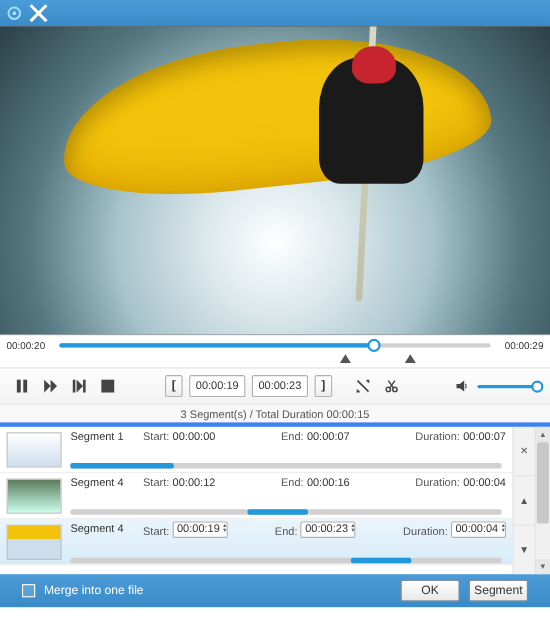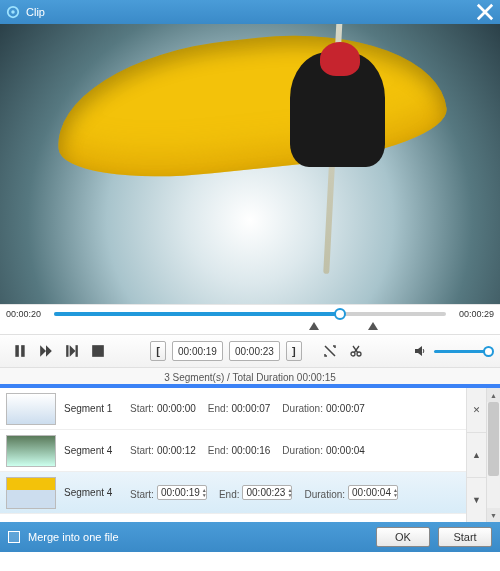--- a/index.html
+++ b/index.html
@@ -35,53 +35,52 @@
 .vol-thumb{position:absolute;right:-4px;top:-4px;width:11px;height:11px;background:#fff;border:2px solid #2199db;border-radius:50%}
 .seg-info{height:20px;text-align:center;font-size:10px;color:#555;line-height:20px;background:#f8f8f8;border-bottom:4px solid #3b82f6}
 .segments{height:134px;overflow:hidden;display:flex}
 .seg-list{flex:1}
 .seg{height:42px;display:flex;align-items:center;padding:3px 6px;gap:8px;border-bottom:1px solid #eee;font-size:10px;color:#333}
 .seg.selected{background:linear-gradient(#eaf4fb,#d8ecf8)}
 .seg-thumb{width:50px;height:32px;background:linear-gradient(#88aacc,#cceeff);border:1px solid #bbb;flex-shrink:0}
 .seg-thumb.t1{background:linear-gradient(#fff,#cde)}
 .seg-thumb.t2{background:linear-gradient(#5a7a5a,#cfe)}
 .seg-thumb.t3{background:linear-gradient(#f3c20a 40%,#cde 40%)}
-.seg-body{flex:1;display:flex;flex-direction:row;gap:18px}
+.seg-body{flex:1;display:flex;flex-direction:column;gap:18px}
 .seg-row1{display:flex;align-items:center;gap:6px}
 .seg-name{width:60px}
 .seg-field{display:flex;align-items:flex-end;gap:3px}
 .seg-label{color:#555}
 .seg-val{color:#333}
 .seg-input{border:1px solid #b0b0b0;background:#fff;padding:1px 3px;width:50px;border-radius:2px;display:inline-flex;align-items:center}
 .step{display:inline-flex;flex-direction:column;margin-left:2px}
 .step span{font-size:5px;line-height:5px;color:#666;cursor:pointer}
 .seg-bar{height:5px;background:#d0d0d0;border-radius:2px;position:relative;margin-right:4px}
 .seg-bar-fill{position:absolute;height:100%;background:#2199db;border-radius:2px}
 .seg-side{width:20px;display:flex;flex-direction:column;border-left:1px solid #e0e0e0;background:#f2f2f2}
 .side-btn{flex:1;display:flex;align-items:center;justify-content:center;font-size:9px;color:#555;cursor:pointer;border-bottom:1px solid #e0e0e0}
 .side-btn:last-child{border-bottom:none}
 .scroll-col{width:14px;background:#f0f0f0;display:flex;flex-direction:column;border-left:1px solid #ddd}
 .scroll-btn{height:14px;display:flex;align-items:center;justify-content:center;font-size:7px;color:#666;background:#e8e8e8;cursor:pointer}
 .scroll-track{flex:1;background:#f0f0f0;position:relative}
 .scroll-thumb{position:absolute;top:0;left:1px;right:1px;height:70%;background:#c8c8c8;border-radius:2px}
-.footer{height:30px;background:linear-gradient(#4a9cd8,#3a8ac8);display:flex;align-items:center;padding:0 8px;gap:8px;color:#fff;font-size:11px}
+.footer{height:30px;background:linear-gradient(#4a9cd8,#3a8ac8);display:flex;align-items:center;padding:0 20px;gap:8px;color:#fff;font-size:11px}
 .chk{width:12px;height:12px;border:1px solid #fff;background:rgba(255,255,255,.15);display:inline-block;cursor:pointer}
 .foot-btn{min-width:54px;height:20px;background:linear-gradient(#fff,#e8e8e8);border:1px solid #888;color:#333;font-size:11px;cursor:pointer;border-radius:2px}
 </style>
 </head>
 <body>
 
 <div class="titlebar">
   <span class="tb-icon">
     <svg viewBox="0 0 16 16">
         <circle cx="8" cy="8" r="6" fill="none" stroke="#9fe3ff" stroke-width="2"></circle>
         <circle cx="8" cy="8" r="2" fill="#9fe3ff"></circle>
       </svg>
   </span>
-  <span class="tb-title">Clip</span>
   <span class="tb-close">
     <svg viewBox="0 0 10 10">
         <path d="M1 1l8 8M9 1l-8 8" stroke="#fff" stroke-width="1.5"></path>
       </svg>
   </span>
 </div>
 
 <div class="preview">
   <div class="water"></div>
   <div class="kayak"></div>
@@ -260,14 +259,14 @@
       </div>
     <div class="scroll-btn">▼</div>
   </div>
 </div>
 
 <div class="footer">
   <span class="chk"></span>
   <span>Merge into one file</span>
   <div class="spacer"></div>
   <button class="foot-btn">OK</button>
-  <button class="foot-btn">Start</button>
+  <button class="foot-btn">Segment</button>
 </div>
 
 </body></html>

